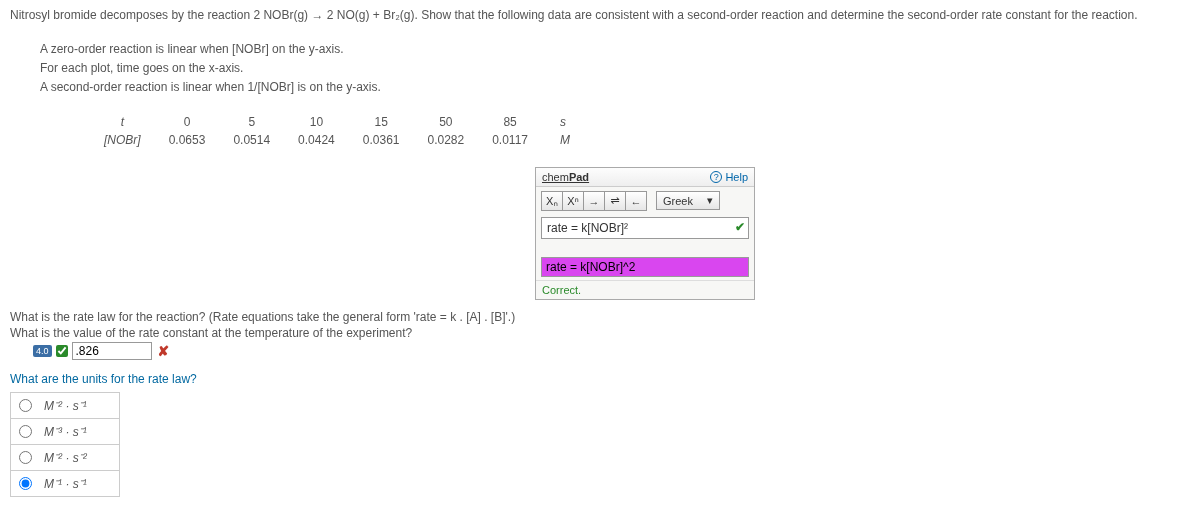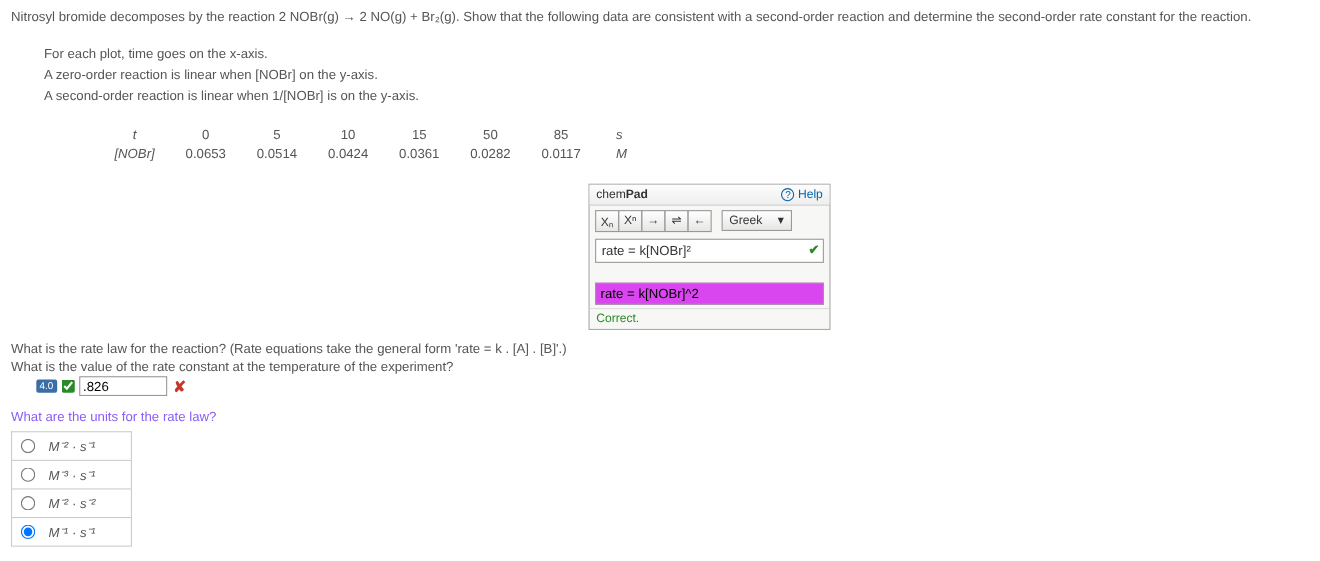--- a/index.html
+++ b/index.html
@@ -46,21 +46,21 @@
       font-size: 11px;
     }
     .chempad-header {
       display: flex;
       justify-content: space-between;
       align-items: center;
       background: linear-gradient(#fdfdfd,#eee);
       border-bottom: 1px solid #ccc;
       padding: 3px 6px;
     }
-    .chempad-title { font-weight: normal; }
+    .chempad-title { font-weight: normal; text-decoration: underline; }
     .chempad-title b { color: #333; }
     .help-link {
       color: #0066aa;
       font-size: 11px;
       display: flex;
       align-items: center;
       gap: 3px;
     }
     .help-icon {
       display:inline-block;
@@ -149,21 +149,21 @@
       width:12px;height:12px;
       accent-color:#2a8a2a;
     }
     .text-answer {
       border:1px solid #999;
       padding:1px 3px;
       font-size:12px;
       width:80px;
     }
     .x-mark { color:#c0392b; font-weight:bold; font-size:14px; margin-left:2px;}
-    .units-question { color:#8b5cf6; margin-bottom:6px;}
+    .units-question { color:#0369a1; margin-bottom:6px;}
     .radio-options { margin-left:0; }
     .radio-row {
       border:1px solid #ccc;
       border-bottom:none;
       padding:4px 8px;
       width:110px;
       display:flex;
       align-items:center;
       gap:12px;
       background:#fff;
@@ -173,22 +173,22 @@
     }
     .radio-row label { font-style: italic; font-size:12px; color:#555;}
     .arrow-char { font-family: Arial; }
   </style>
 </head>
 <body>
 
 <div class="problem-statement">Nitrosyl bromide decomposes by the reaction 2 NOBr(g) → 2 NO(g) + Br₂(g). Show that the following data are consistent with a second-order reaction and determine the second-order rate constant for the reaction.</div>
 
 <div class="hints">
+  <div>A zero-order reaction is linear when [NOBr] on the y-axis.</div>
   <div>For each plot, time goes on the x-axis.</div>
-  <div>A zero-order reaction is linear when [NOBr] on the y-axis.</div>
   <div>A second-order reaction is linear when 1/[NOBr] is on the y-axis.</div>
 </div>
 
 <div class="data-table">
   <table>
     <tbody>
         <tr>
       <td class="row-label">t</td>
       <td>0</td>
       <td>5</td>

